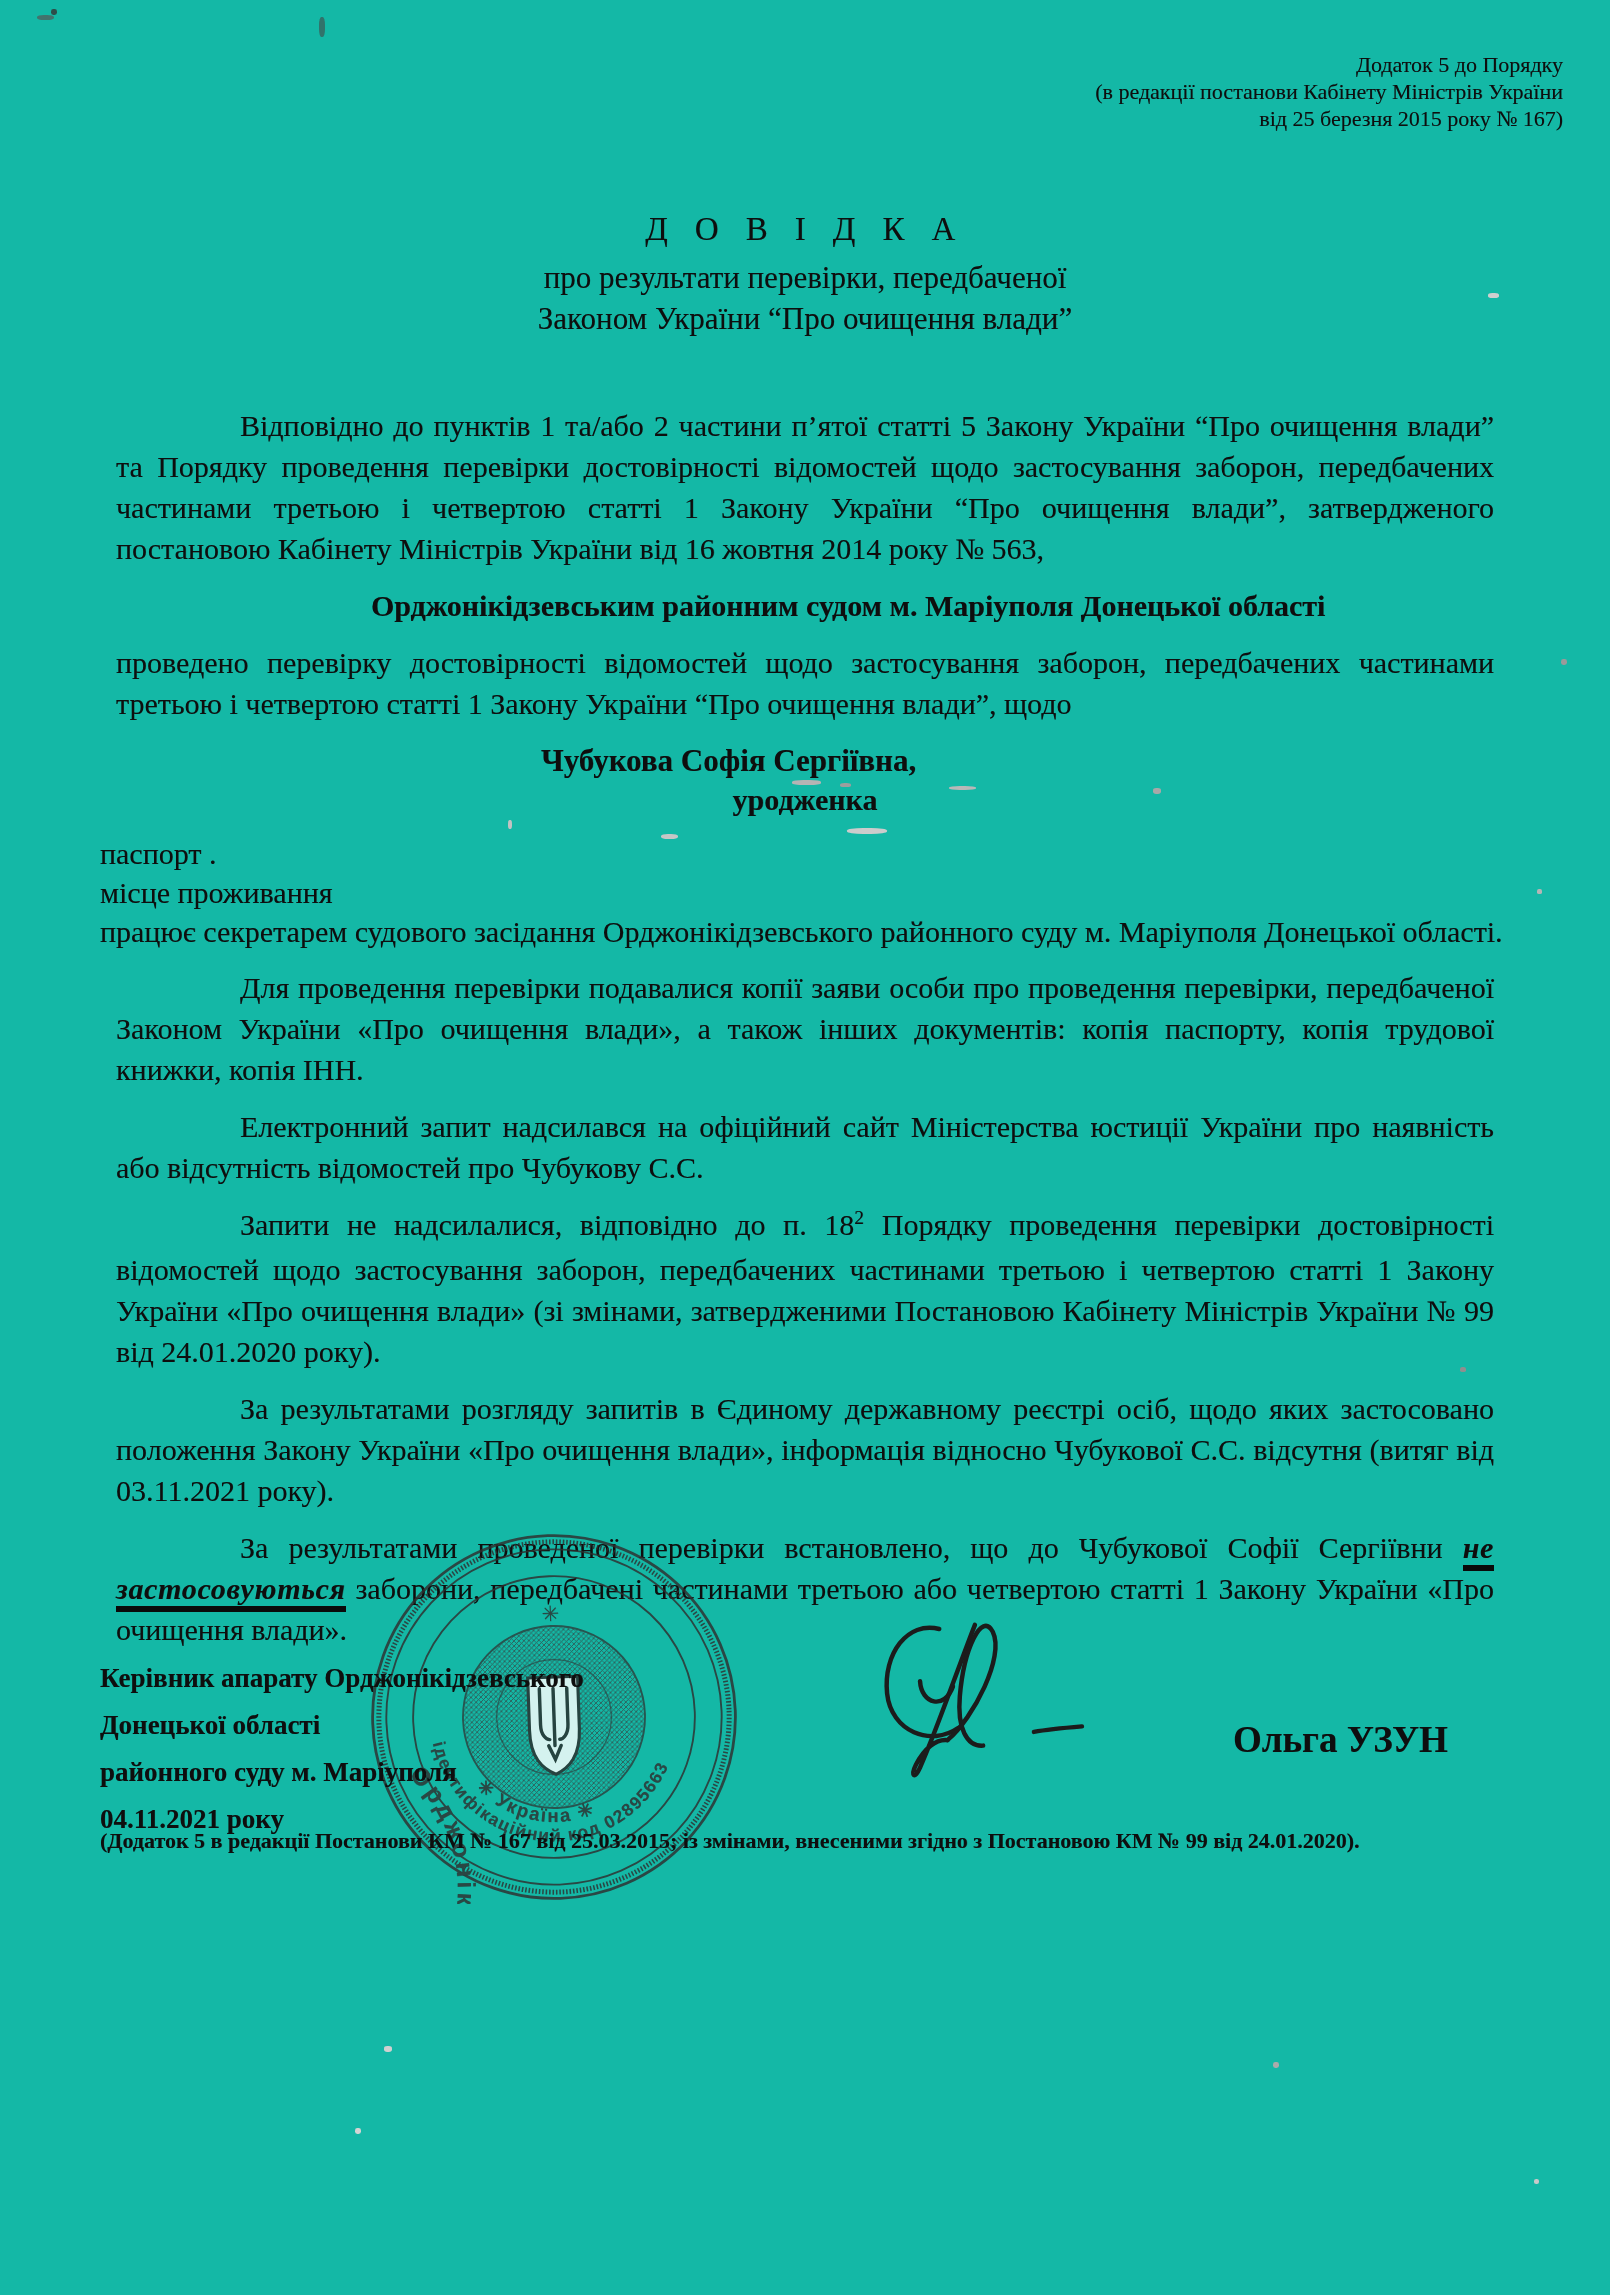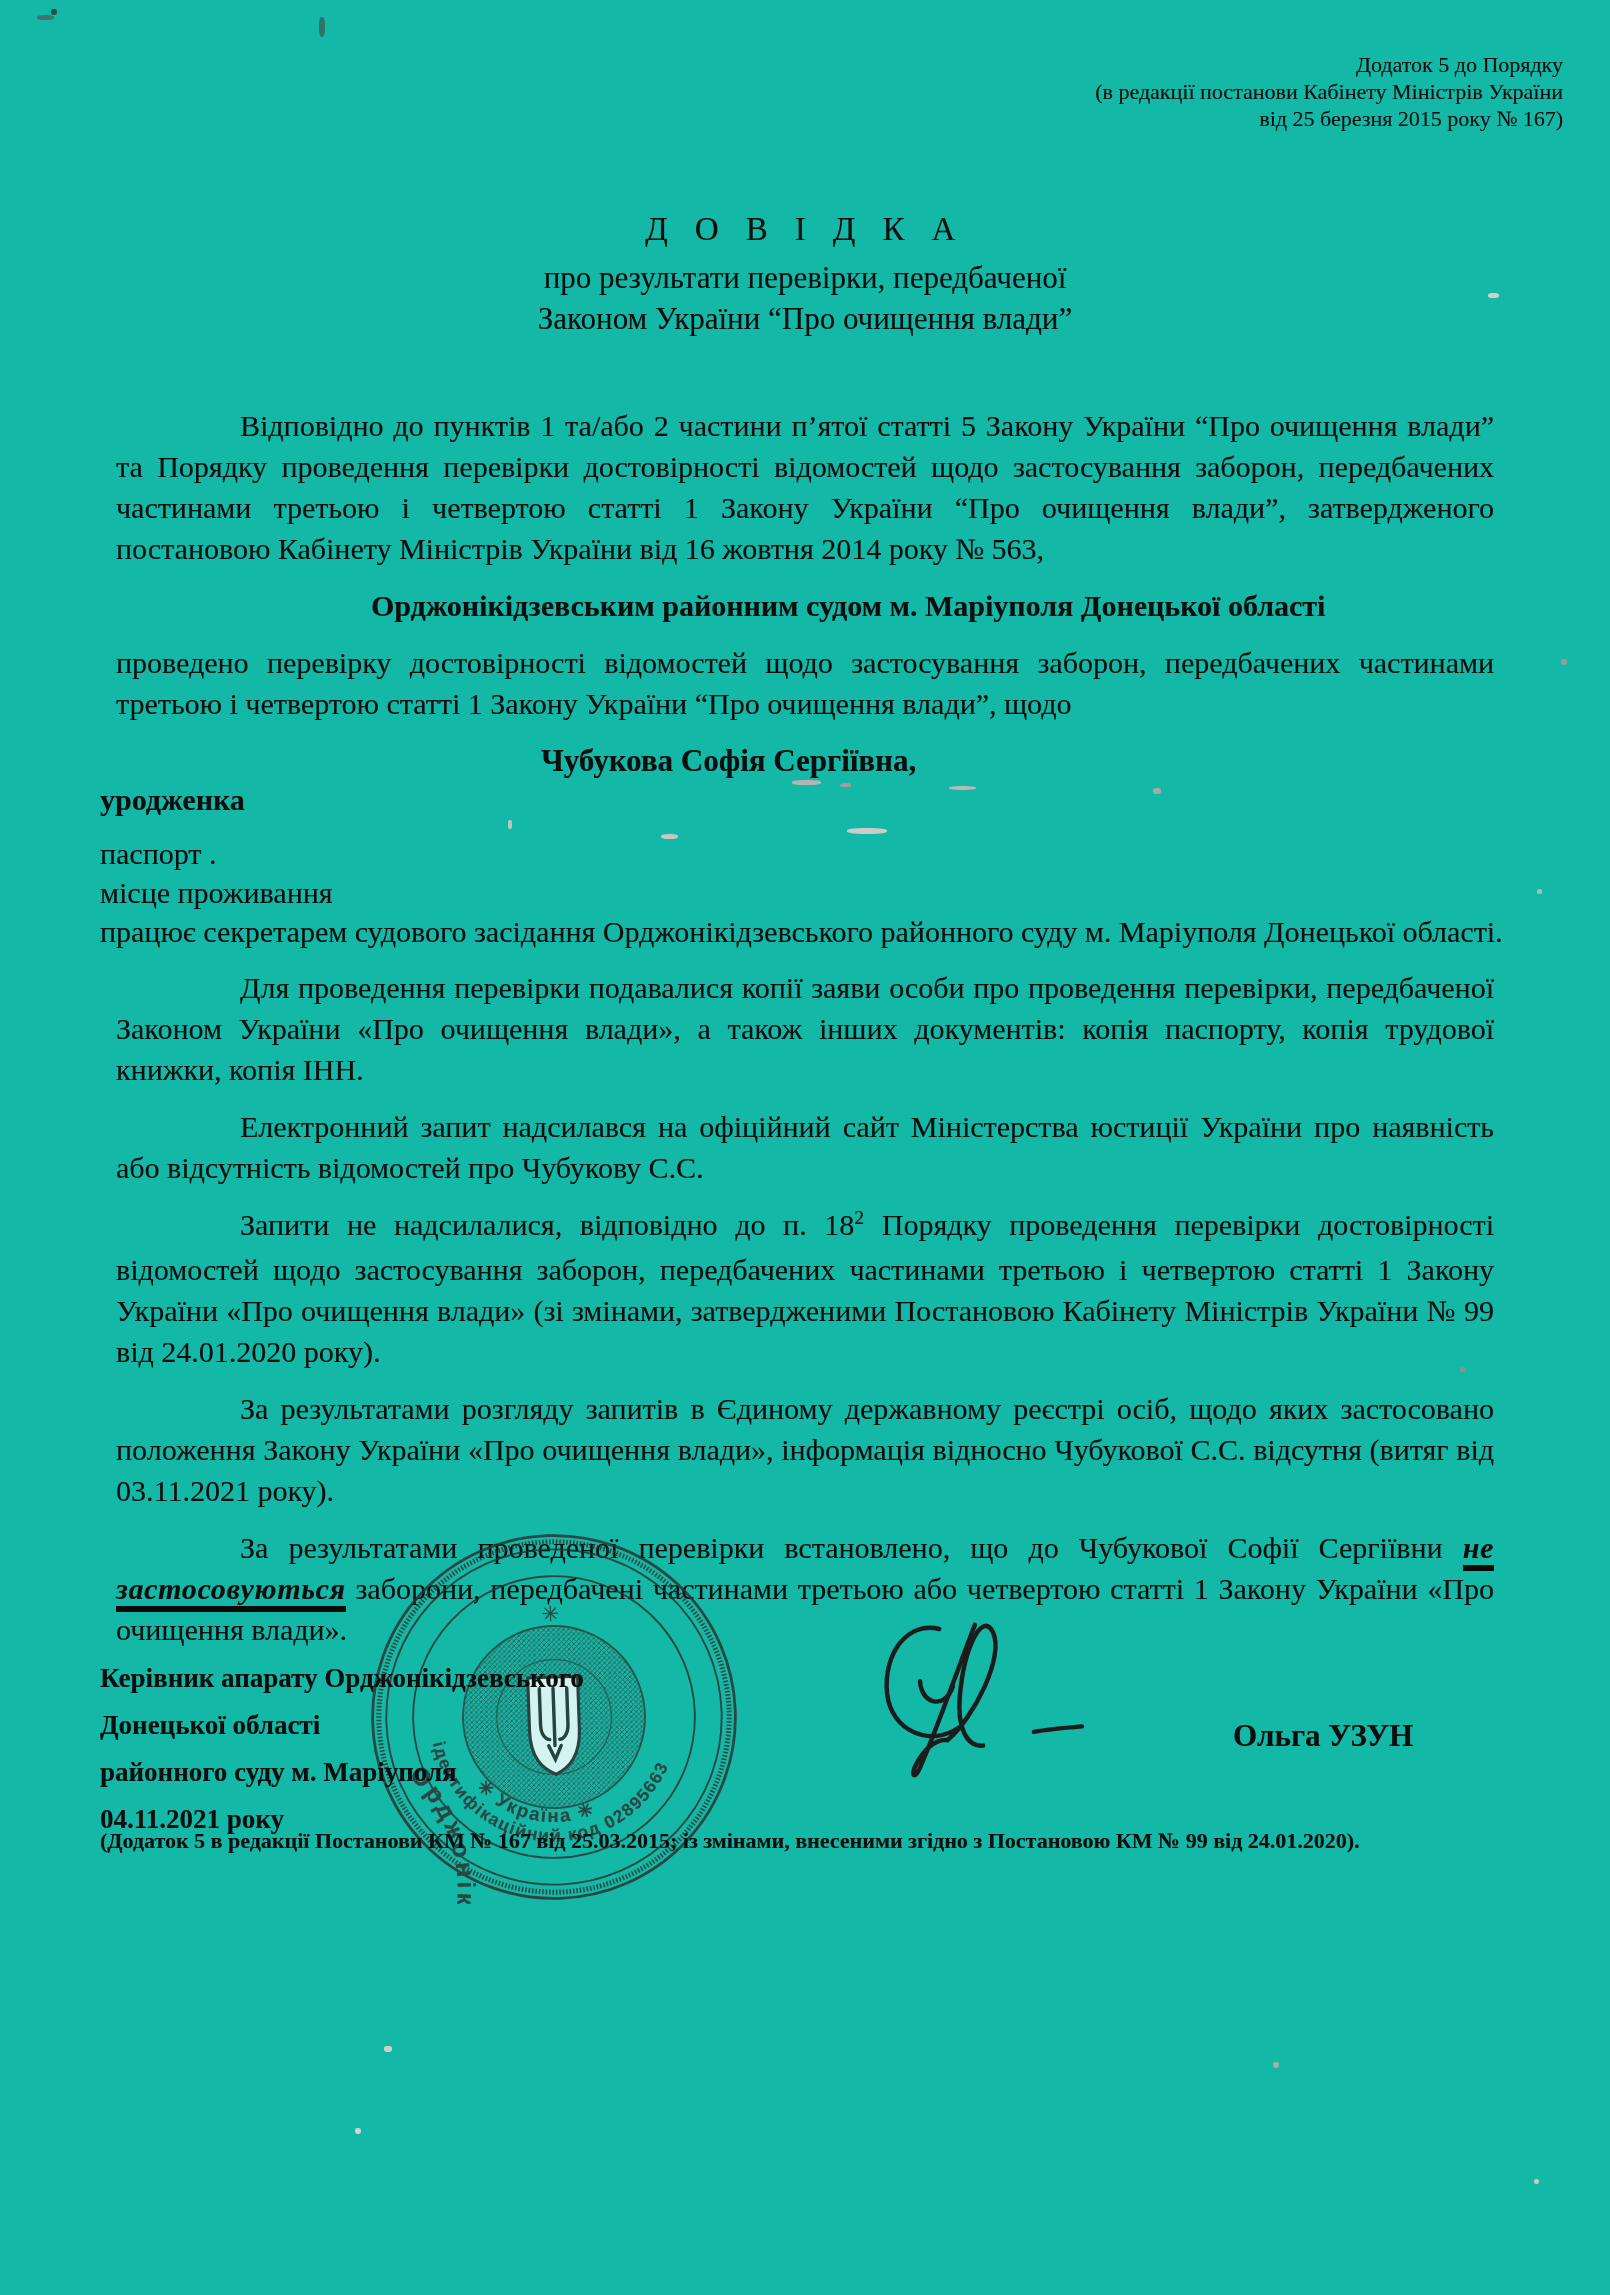--- a/index.html
+++ b/index.html
@@ -21,31 +21,31 @@
   .title-block{position:absolute;top:211px;left:0;width:100%;text-align:center;font-weight:normal;}
   .title-main{font-size:33px;letter-spacing:9.4px;margin-bottom:9.4px;}
   .title-sub{font-size:31px;line-height:41px;}
   
   .body{position:absolute;top:389px;left:100px;width:1410px;font-size:30px;line-height:41px;}
   .p{ text-align:justify; text-indent:124px; margin:16px;}
   .p.noindent{text-indent:0;}
   .court-line{font-weight:bold;margin-left:271px;white-space:nowrap;}
   .name-block{margin-top:17.4px;line-height:39px;}
   .person-name{font-weight:bold;font-size:31px;margin-left:441px;}
-  .birth{font-weight:bold;}
+  .birth{font-weight:bold;text-align:center;}
   .id-block{margin-top:14.7px;line-height:39px;}
   .works{ text-align:justify;line-height:39px;margin:0;}
   .sup{font-size:19.4px;position:relative;top:-10.7px;}
   .emph{font-weight:bold;font-style:italic;border-bottom:6px solid #0a0a0a;padding-bottom:0.7px;letter-spacing:0.7px;}
   
   .footer-official{
     position:absolute;left:100px;top:1655px;z-index:3;
     font-weight:bold;font-size:27px;line-height:47px;
   }
-  .signer{position:absolute;left:1233px;top:1718px;z-index:3;font-weight:bold;font-size:31px;}
+  .signer{position:absolute;left:1233px;top:1718px;z-index:3;font-weight:bold;font-size:37px;}
   .footnote{position:absolute;left:100px;top:1828px;z-index:4;font-weight:bold;font-size:22px;}
   .stamp{position:absolute;left:367px;top:1530px;width:374px;height:374px;z-index:2;opacity:.82;}
   .signature{position:absolute;left:872px;top:1613px;width:247px;height:187px;z-index:5;}
   
   .speck{position:absolute;border-radius:40%;}
 </style>
 </head>
 <body>
 
 <div class="page">

